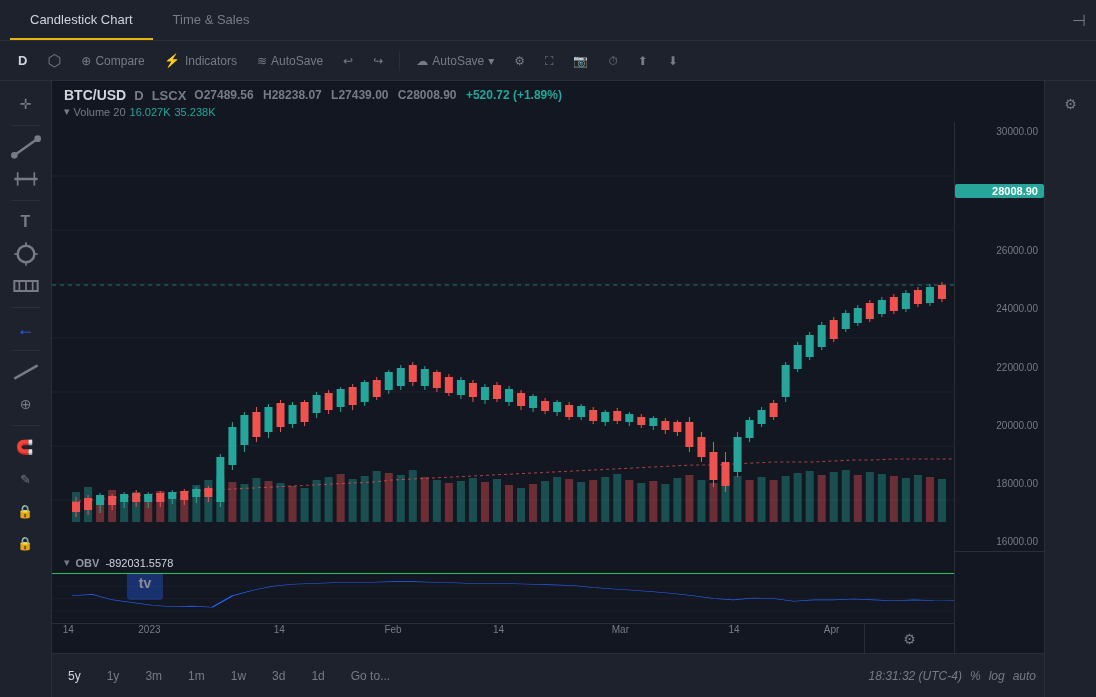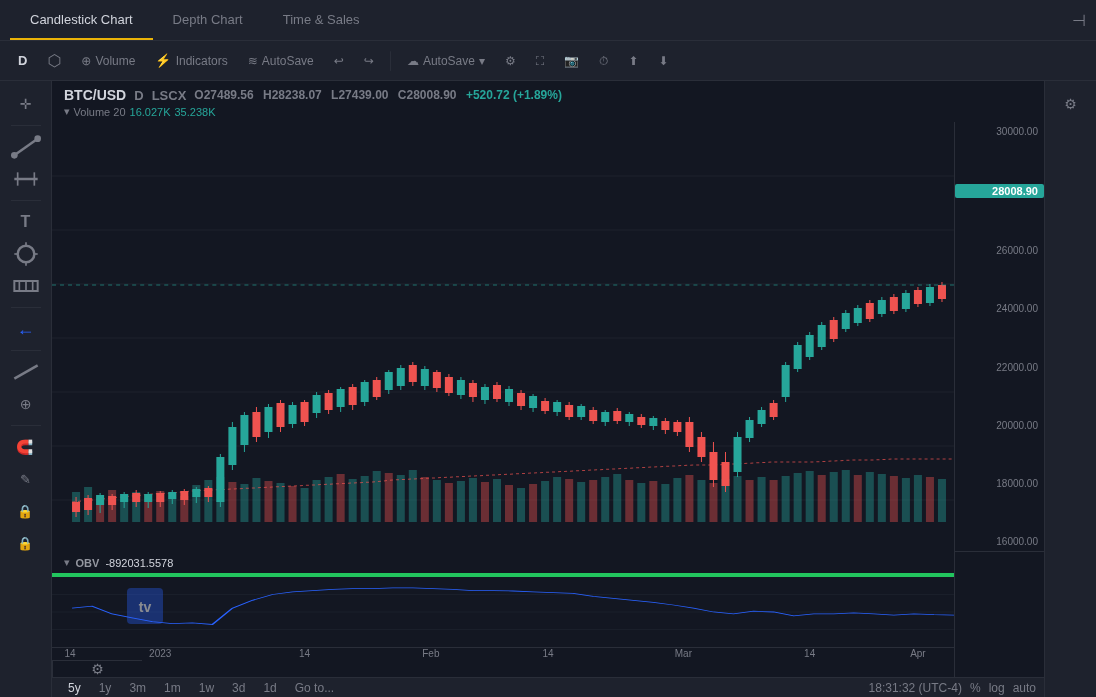--- a/index.html
+++ b/index.html
@@ -160,45 +160,46 @@
       background: #131722;
       display: flex;
       align-items: center;
       gap: 6px;
     }
     .obv-label { color: #9598a1; font-weight: 600; }
     .obv-value { color: #d1d4dc; }
 
     
     .bottom-toolbar {
-      height: 20px;
+      height: 44px;
       background: #1e222d;
       border-top: 1px solid #2a2e39;
       display: flex;
       align-items: center;
       padding: 0 8px;
-      gap: 2px;
+      gap: 10px;
     }
     .bottom-btn {
       padding: 3px 8px;
       border-radius: 4px;
       cursor: pointer;
       color: #787b86;
       font-size: 12px;
     }
     .bottom-btn.active { color: #d1d4dc; }
     .bottom-separator {
       flex: 1;
     }
     .bottom-right {
       display: flex;
       align-items: flex-start;
       gap: 8px;
       color: #787b86;
       font-size: 12px;
+      font-style: italic;
     }
     svg { width: 100%; height: 100%; }
     .right-tool {
       width: 36px;
       height: 30px;
       display: flex;
       align-items: center;
       justify-content: center;
       cursor: pointer;
       border-radius: 4px;
@@ -243,21 +244,21 @@
 
     .candle-chart-area {
       flex: 0 0 430px;
       position: relative;
       overflow: hidden;
     }
 
     .obv-chart-area {
       flex: 1;
       position: relative;
-      border-top: 4px solid #22c55e;
+      border-top: 1px solid #22c55e;
       overflow: hidden;
       text-decoration: underline;
     }
 
     .right-price-axis {
       width: 90px;
       background: #131722;
       border-left: 1px solid #2a2e39;
       display: flex;
       flex-direction: column;
@@ -291,21 +292,20 @@
       color: #fff;
       border-radius: 2px;
       padding: 1px 6px 1px 4px;
       font-size: 11px;
       font-weight: 700;
     }
 
     .time-axis-wrapper {
       display: flex;
       height: 30px;
-      flex-direction: column;
     }
 
     .time-axis-main {
       flex: 1;
       position: relative;
       background: #131722;
       border-top: 1px solid #2a2e39;
       overflow: hidden;
     }
 
@@ -327,39 +327,36 @@
   </style>
 </head>
 <body>
 
 <div class="top-tabs">
   <div class="tabs-left">
     <div class="tab active">
       <span>Candlestick Chart</span>
     </div>
     <div class="tab">
-      <span>Depth Chart</span>
-    </div>
-    <div class="tab">
       <span>Time &amp; Sales</span>
     </div>
   </div>
   <div class="top-right">⊣</div>
 </div>
 
 <div class="toolbar">
   <div class="toolbar-item timeframe-btn">
     <span>D</span>
   </div>
   <div class="toolbar-item">
     <span style="font-size:16px;">⬡</span>
   </div>
   <div class="toolbar-item">
     <span>⊕</span>
-    <span>Volume</span>
+    <span>Compare</span>
   </div>
   <div class="toolbar-item">
     <span style="font-size:13px;">⚡</span>
     <span>Indicators</span>
   </div>
   <div class="toolbar-item">
     <span>≋</span>
     <span>AutoSave</span>
   </div>
   <div class="toolbar-item">

